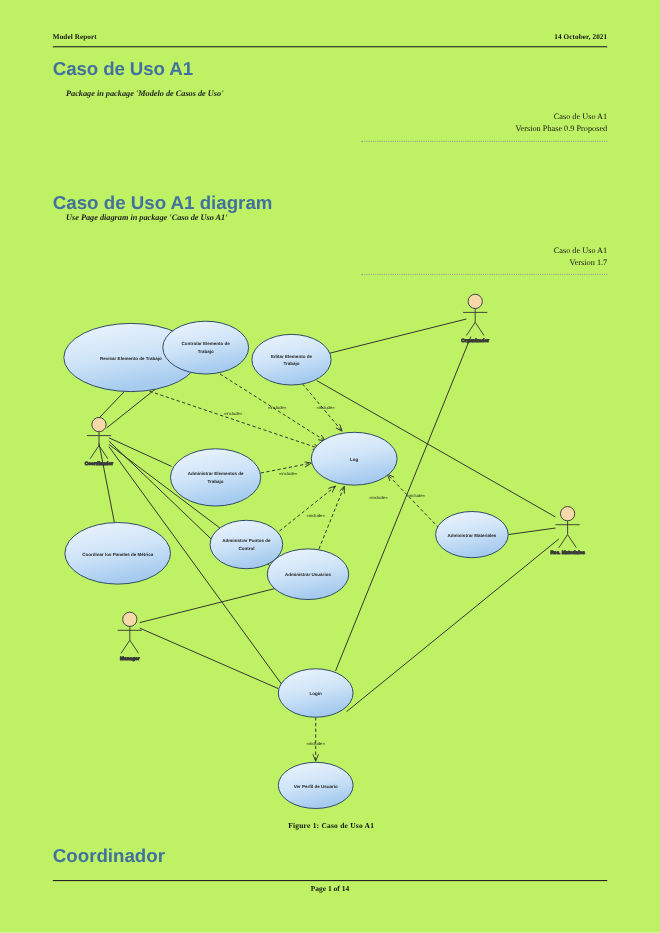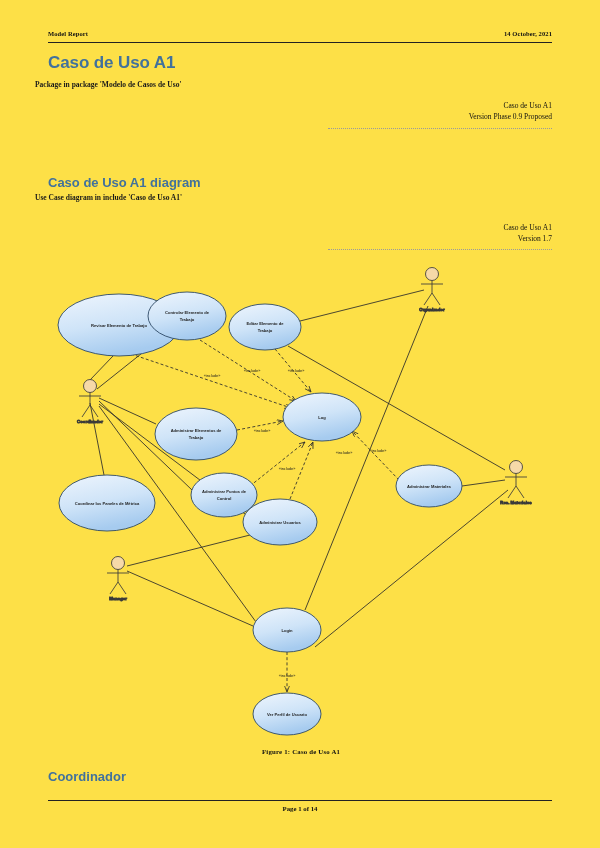--- a/index.html
+++ b/index.html
@@ -7,21 +7,21 @@
     padding: 0;
     background: #ffffff;
   }
   body {
     font-family: "Liberation Serif", serif;
   }
   .page {
     position: relative;
     width: 600px;
     height: 848px;
-    background: #fde047;
+    background: #bef264;
     overflow: hidden;
   }
 
   
   .doc-header {
     position: absolute;
     left: 48px;
     top: 30px;
     width: 504px;
     display: flex;
@@ -50,31 +50,32 @@
     font-size: 17px;
     font-weight: bold;
     color: #41719c;
     letter-spacing: -0.1px;
   }
   .h1.t1 { top: 53px; }
   .h2 {
     position: absolute;
     left: 48px;
     font-family: "Liberation Sans", sans-serif;
-    font-size: 13px;
+    font-size: 17px;
     font-weight: bold;
     color: #41719c;
   }
   .h2.t2 { top: 175px; }
   .h2.t3 { top: 769px; }
 
   .subtitle {
     position: absolute;
-    left: 35px;
-    font-family: "Liberation Serif", serif;
+    left: 60px;
+    font-family: "Liberation Serif", serif;
+    font-style: italic;
     font-weight: bold;
     font-size: 7.5px;
     color: #1a1a1a;
   }
   .subtitle.s1 { top: 80px; }
   .subtitle.s2 { top: 193px; }
 
   
   .meta {
     position: absolute;
@@ -173,21 +174,21 @@
 
   <div class="h1 t1">Caso de Uso A1</div>
   <div class="subtitle s1">Package in package 'Modelo de Casos de Uso'</div>
   <div class="meta m1">
     <div>Caso de Uso A1</div>
     <div>Version  Phase 0.9 Proposed</div>
   </div>
   <div class="meta-dots d1"></div>
 
   <div class="h2 t2">Caso de Uso A1 diagram</div>
-  <div class="subtitle s2">Use Case diagram in include 'Caso de Uso A1'</div>
+  <div class="subtitle s2">Use Page diagram in package 'Caso de Uso A1'</div>
   <div class="meta m2">
     <div>Caso de Uso A1</div>
     <div>Version 1.7</div>
   </div>
   <div class="meta-dots d2"></div>
 
   <div class="diagram">
     <svg width="600" height="480" viewBox="0 0 600 480" xmlns="http://www.w3.org/2000/svg">
       <defs>
         <linearGradient id="ucgrad" x1="0" y1="0" x2="0.35" y2="1">

